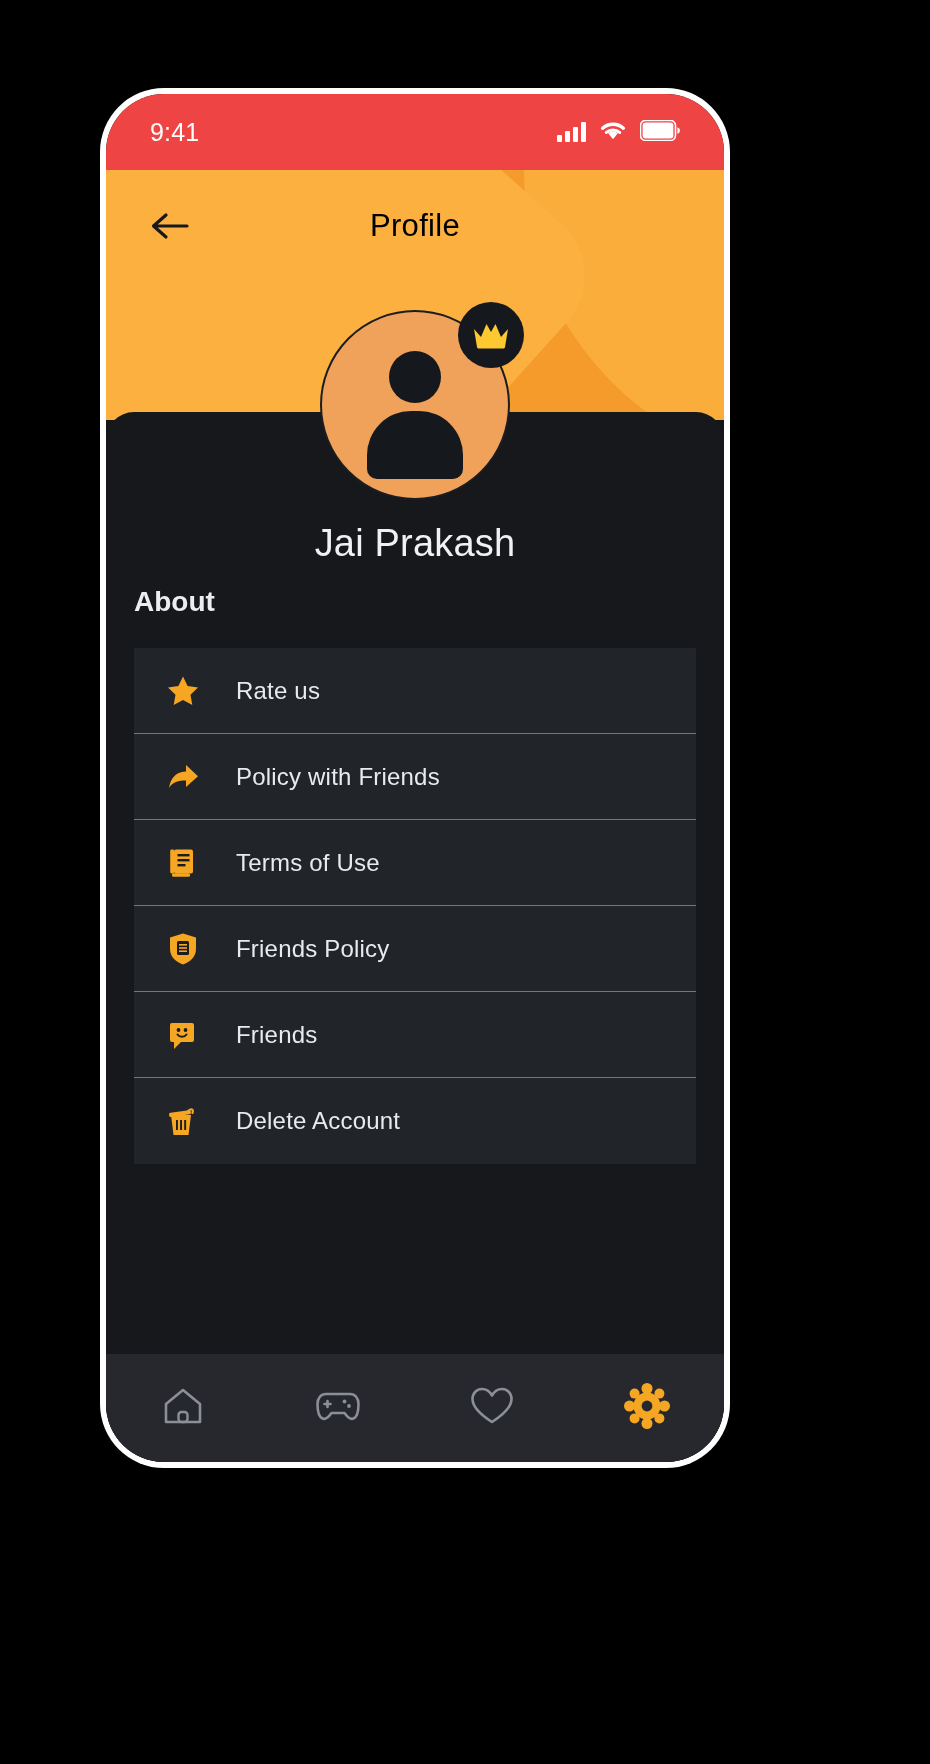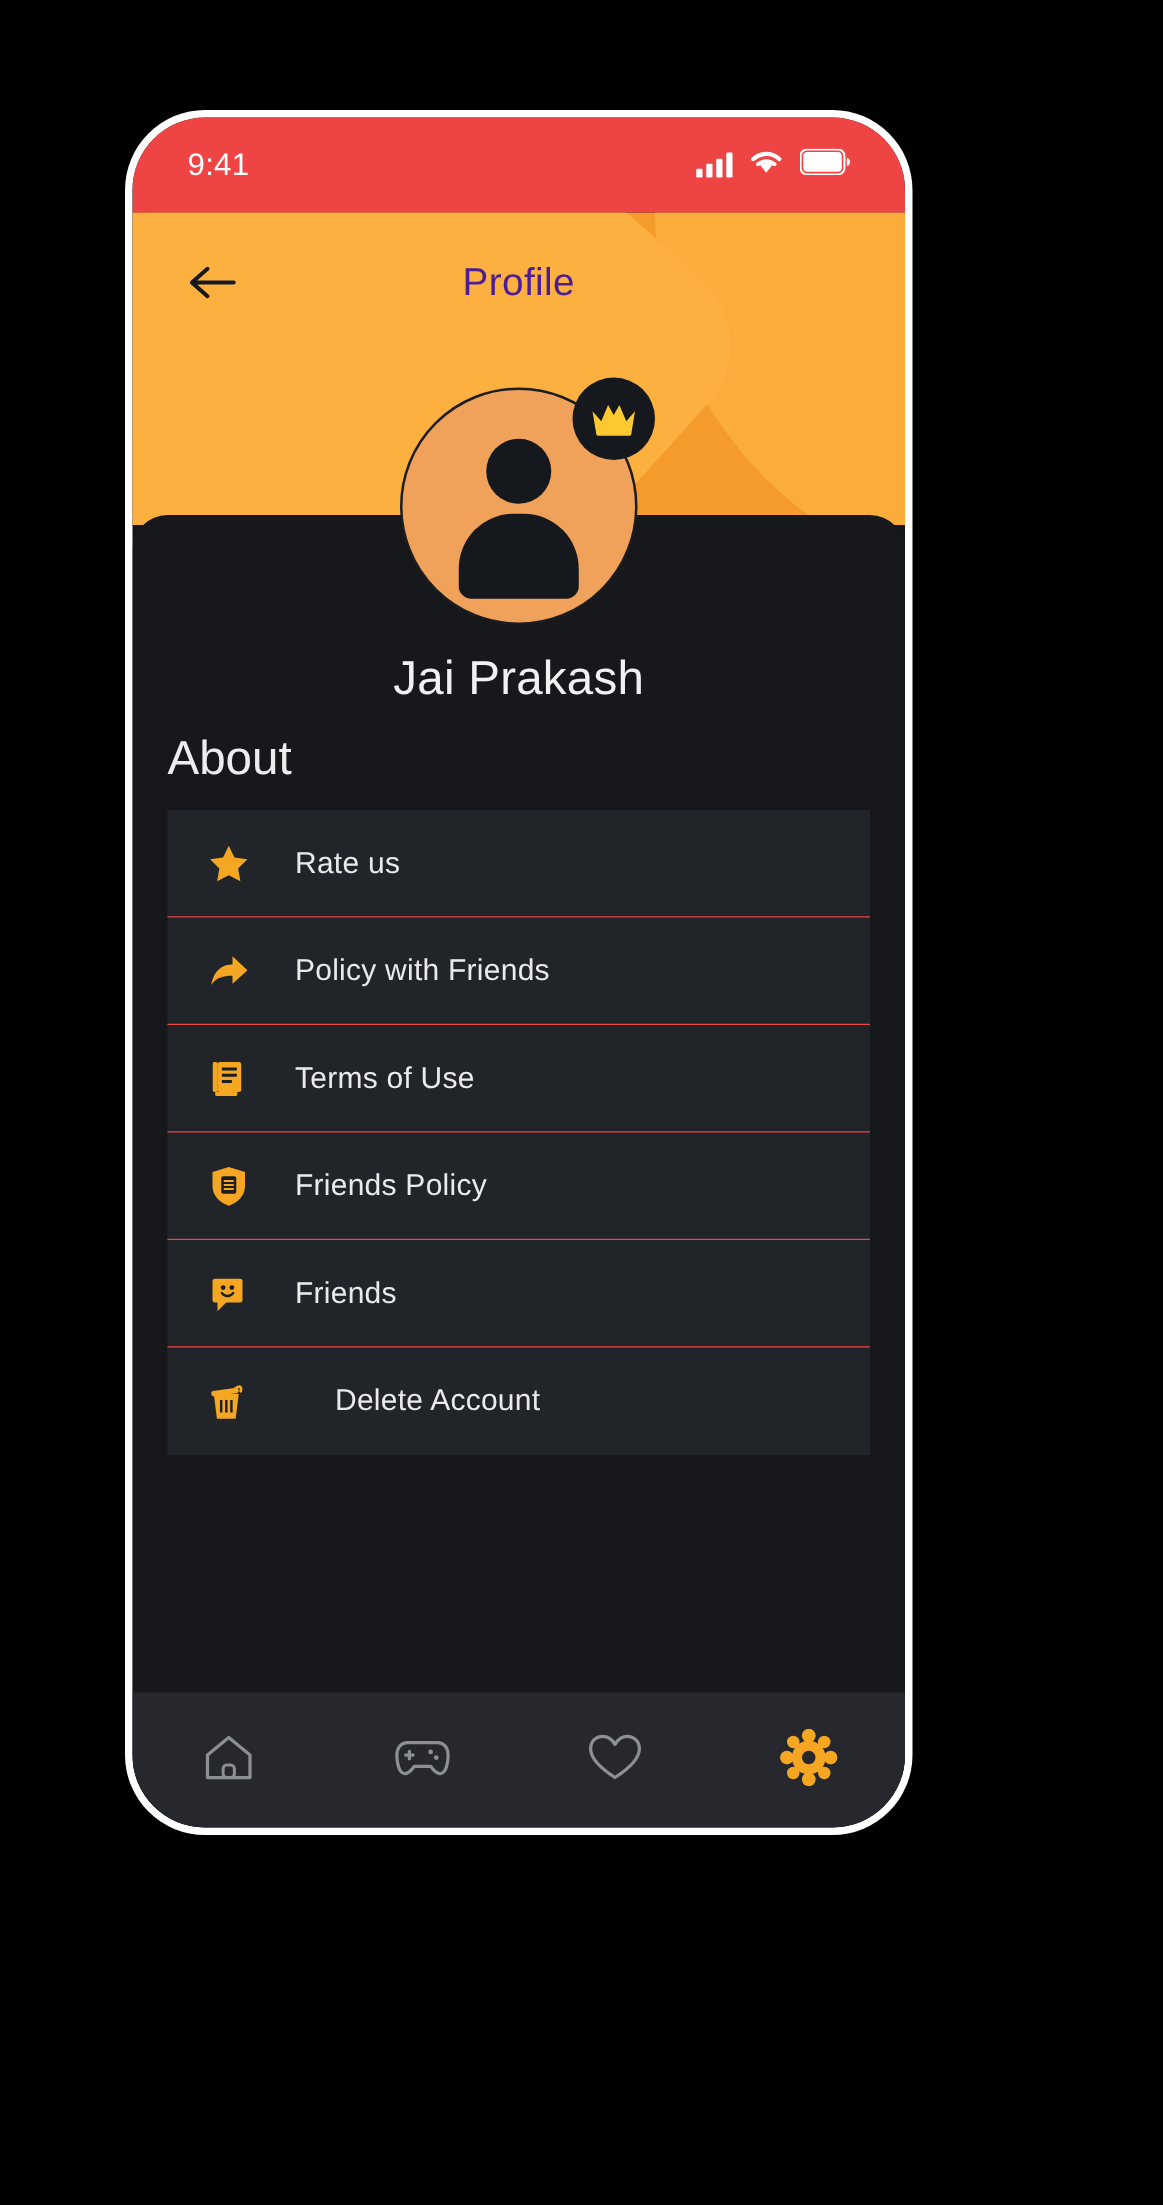--- a/index.html
+++ b/index.html
@@ -113,21 +113,21 @@
   #back-button {
     width: 72px; height: 72px;
     margin-left: 28px;
     display: flex; align-items: center; justify-content: center;
     cursor: pointer;
   }
   #page-title {
     position: absolute;
     left: 0; right: 0;
     text-align: center;
-    color: #4c1d95;
+    color: #000000;
     font-size: 31px;
     font-weight: 400;
     letter-spacing: .3px;
     pointer-events: none;
   }
 
   
   #body-panel {
     position: absolute;
     left: 0; top: 318px;
@@ -193,42 +193,42 @@
     letter-spacing: .2px;
     z-index: 30;
   }
 
   
   #about-title {
     position: absolute;
     left: 28px;
     top: 492px;
     color: #ededef;
-    font-size: 38px;
-    font-weight: 400;
+    font-size: 28px;
+    font-weight: 700;
     z-index: 30;
   }
   #menu-list {
     position: absolute;
     left: 28px;
     right: 28px;
     top: 554px;
     background: #212429;
     z-index: 30;
   }
   .menu-item {
     height: 86px;
     display: flex;
     align-items: center;
     border-bottom: 1px solid #ef4444;
     cursor: pointer;
     padding-left: 28px;
     box-sizing: border-box;
   }
-  .menu-item:last-child { border-bottom: none; gap: 32px; }
+  .menu-item:last-child { border-bottom: none; }
   .menu-icon {
     width: 42px;
     display: flex; align-items: center; justify-content: center;
     flex: 0 0 42px;
   }
   .menu-label {
     margin-left: 32px;
     color: #e9eaec;
     font-size: 24px;
     font-weight: 400;

